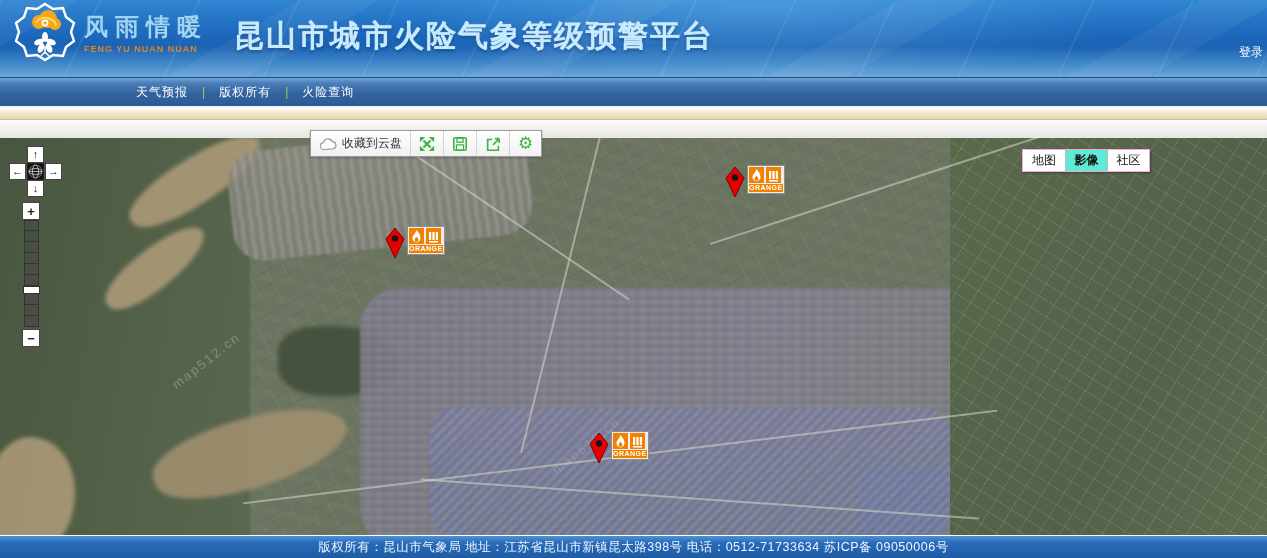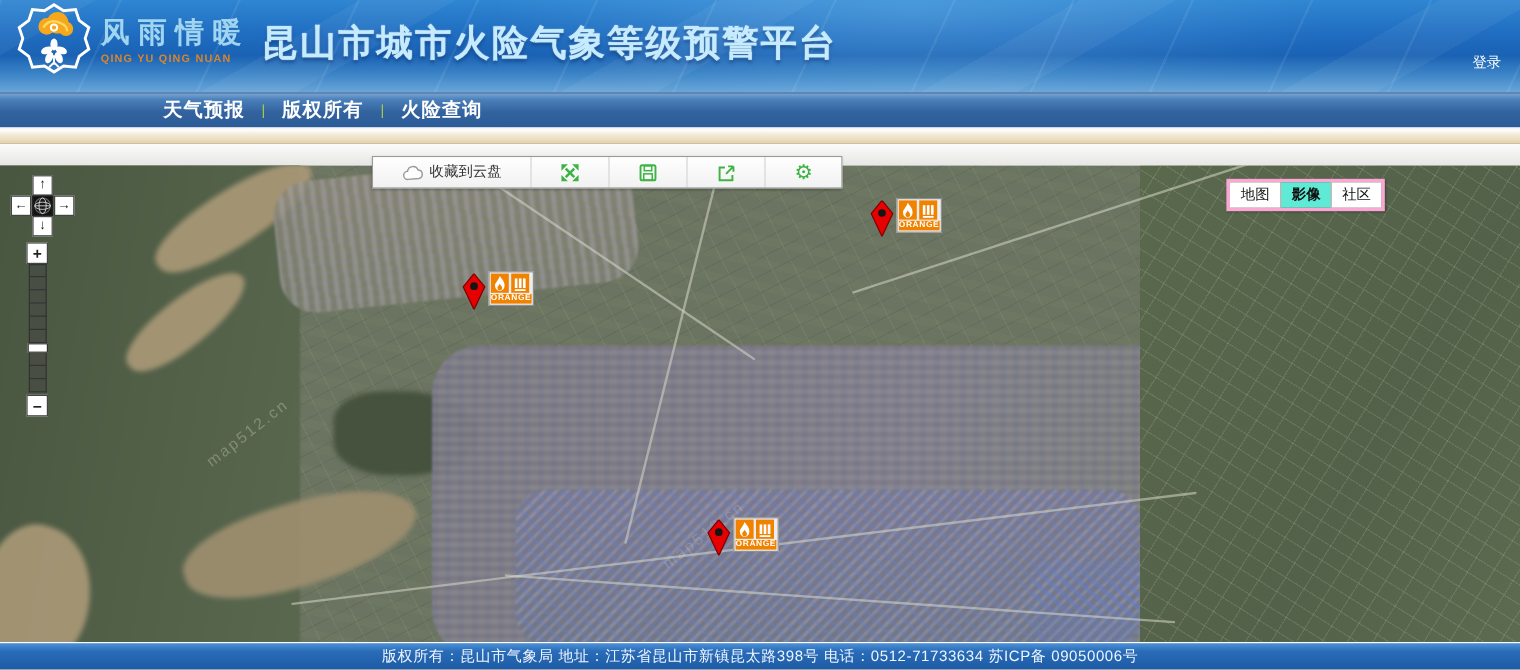--- a/index.html
+++ b/index.html
@@ -16,30 +16,30 @@
       repeating-linear-gradient(115deg, rgba(255,255,255,.07) 0 2px, transparent 2px 90px),
       repeating-linear-gradient(150deg, rgba(255,255,255,.05) 0 40px, transparent 40px 150px),
       radial-gradient(ellipse 500px 120px at 760px 10px, rgba(160,220,250,.25), transparent 70%);
   }
   .logo { position:absolute; left:14px; top:2px; display:flex; align-items:center; }
   .logo-badge { width:62px; height:60px; }
   .logo-text { margin-left:8px; }
   .logo-cn { font-size:24px; font-weight:bold; color:#9fd4f2; letter-spacing:7px;
     text-shadow:0 0 1px #2b6eae; font-family:"Liberation Serif","DejaVu Serif",serif; }
   .logo-en { font-size:9px; font-weight:bold; color:#d8862c; letter-spacing:1px; margin-top:1px; }
-  .page-title { position:absolute; left:218px; top:16px; font-size:30px; font-weight:bold;
+  .page-title { position:absolute; left:234px; top:16px; font-size:30px; font-weight:bold;
     color:#c4ebff; letter-spacing:2px; text-shadow:0 2px 3px rgba(0,40,100,.45),0 0 1px #fff; }
-  .login { position:absolute; right:16px; top:44px; font-size:12px; color:#fff; text-decoration:none; cursor:pointer; }
+  .login { position:absolute; right:4px; top:44px; font-size:12px; color:#fff; text-decoration:none; cursor:pointer; }
 
   
   .nav { position:relative; width:100%; height:29px;
     background:linear-gradient(180deg,#76a4d4 0%,#4a7fba 18%,#33639e 55%,#2c5c97 100%);
     border-top:1px solid #1d4d86; display:flex; align-items:center; }
   .nav-inner { display:flex; align-items:center; margin-left:136px; gap:14px; }
-  .nav a { color:#fff; font-size:16px; font-weight:bold; text-decoration:none; letter-spacing:1px; cursor:pointer; }
+  .nav a { color:#fff; font-size:12px; font-weight:normal; text-decoration:none; letter-spacing:1px; cursor:pointer; }
   .nav .sep { color:#a9cb43; font-size:12px; }
 
   .strip-white { width:100%; height:2px; background:#f6f6f6; }
   .strip-beige { width:100%; height:12px;
     background:linear-gradient(180deg,#ffffff 0%,#f3ecd9 35%,#e9dcbd 80%,#e2d2ae 100%);
     border-bottom:1px solid #cfc09c; }
   .strip-gray { width:100%; height:18px; background:linear-gradient(180deg,#fbfbfb,#e6e6e4); }
 
   
   .map { position:relative; width:100%; height:397px; background:#6b7460; overflow:hidden; cursor:grab;
@@ -104,29 +104,29 @@
     line-height:15px; text-align:center; color:#222; cursor:pointer; padding:0; display:block; }
   .ladder { width:15px; margin:0 auto; }
   .zcell { width:15px; height:11px; background:rgba(70,70,70,.55); border:1px solid #333; border-top:none; cursor:pointer; }
   .zcell:first-child { border-top:1px solid #333; }
   .zslider { width:17px; height:8px; background:#fff; border:1px solid #333; margin-left:-1px; cursor:grab; }
   .zminus { margin-top:2px; }
 
   
   .toolbar { position:absolute; left:310px; top:130px; height:27px; display:flex; align-items:stretch;
     background:#fbfbfb; border:1px solid #9a9a9a; box-shadow:0 1px 2px rgba(0,0,0,.25); z-index:30; }
-  .tb-cell { display:flex; align-items:center; justify-content:center; padding:0 24px; cursor:pointer;
+  .tb-cell { display:flex; align-items:center; justify-content:center; padding:0 8px; cursor:pointer;
     border-left:1px solid #d4d4d4; background:linear-gradient(#ffffff,#f1f1f1); }
   .tb-cell:first-child { border-left:none; }
   .tb-label { font-size:12px; color:#333; margin-left:5px; white-space:nowrap; }
   .gear-glyph { font-size:17px; color:#3cb342; line-height:1; }
 
   
   .switcher { position:absolute; left:1022px; top:149px; display:flex; z-index:30;
-    border:3px solid #f9a8d4; box-shadow:1px 1px 2px rgba(0,0,0,.35); }
+    border:1px solid #f9a8d4; box-shadow:1px 1px 2px rgba(0,0,0,.35); }
   .sw-btn { width:42px; height:21px; background:#fff; border-left:1px solid #bdbdbd; font-size:12px;
     color:#111; text-align:center; line-height:21px; cursor:pointer; }
   .sw-btn:first-child { border-left:none; }
   .sw-btn.sel { font-weight:bold; background:#5eead4; }
 
   
   .fire-marker { position:absolute; z-index:25; display:flex; align-items:flex-start; cursor:pointer; }
   .pin { width:20px; height:30px; flex:none; }
   .warn-box { margin-left:2px; margin-top:-2px; background:#ededed; border:1px solid #8f8f8f; padding:1px; }
   .warn-icons { display:flex; gap:2px; }
@@ -163,21 +163,21 @@
           <ellipse cx="31" cy="35" rx="3" ry="5"></ellipse>
           <ellipse cx="25" cy="40" rx="5" ry="3" transform="rotate(-20 25 40)"></ellipse>
           <ellipse cx="37" cy="40" rx="5" ry="3" transform="rotate(20 37 40)"></ellipse>
           <ellipse cx="27" cy="46" rx="3" ry="5" transform="rotate(25 27 46)"></ellipse>
           <ellipse cx="35" cy="46" rx="3" ry="5" transform="rotate(-25 35 46)"></ellipse>
           <path d="M31 44 v8 M31 50 l-4 4 M31 50 l4 4" stroke="#fff" stroke-width="1.6" fill="none"></path>
         </g>
       </svg>
       <div class="logo-text">
         <div class="logo-cn">风雨情暖</div>
-        <div class="logo-en">QING YU QING NUAN</div>
+        <div class="logo-en">FENG YU NUAN NUAN</div>
       </div>
     </div>
     <div class="page-title">昆山市城市火险气象等级预警平台</div>
     <a class="login">登录</a>
   </div>
 
   <div class="nav">
     <div class="nav-inner">
       <a>天气预报</a>
       <span class="sep">|</span>

